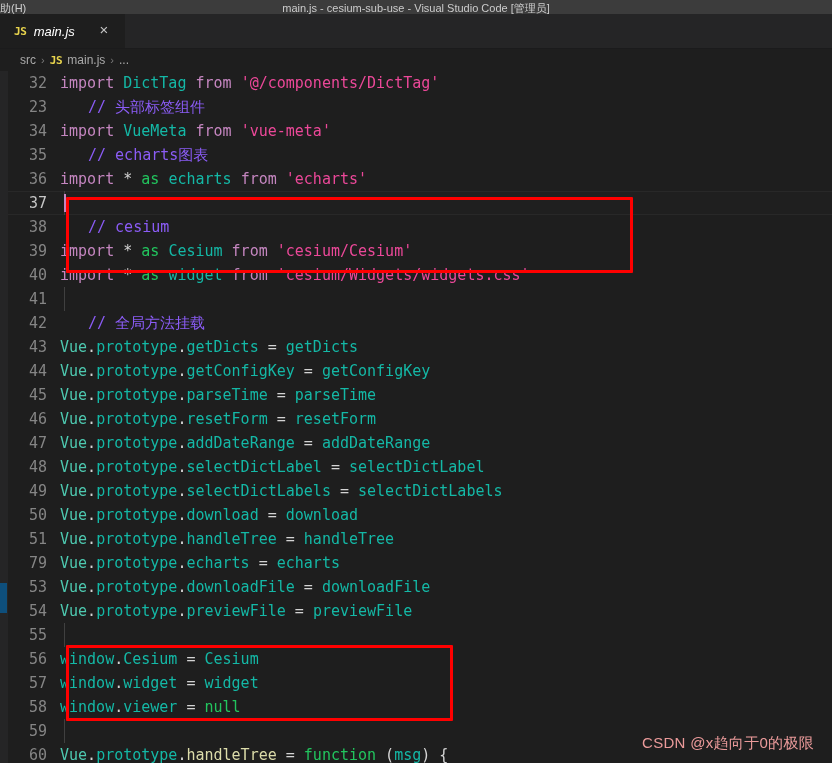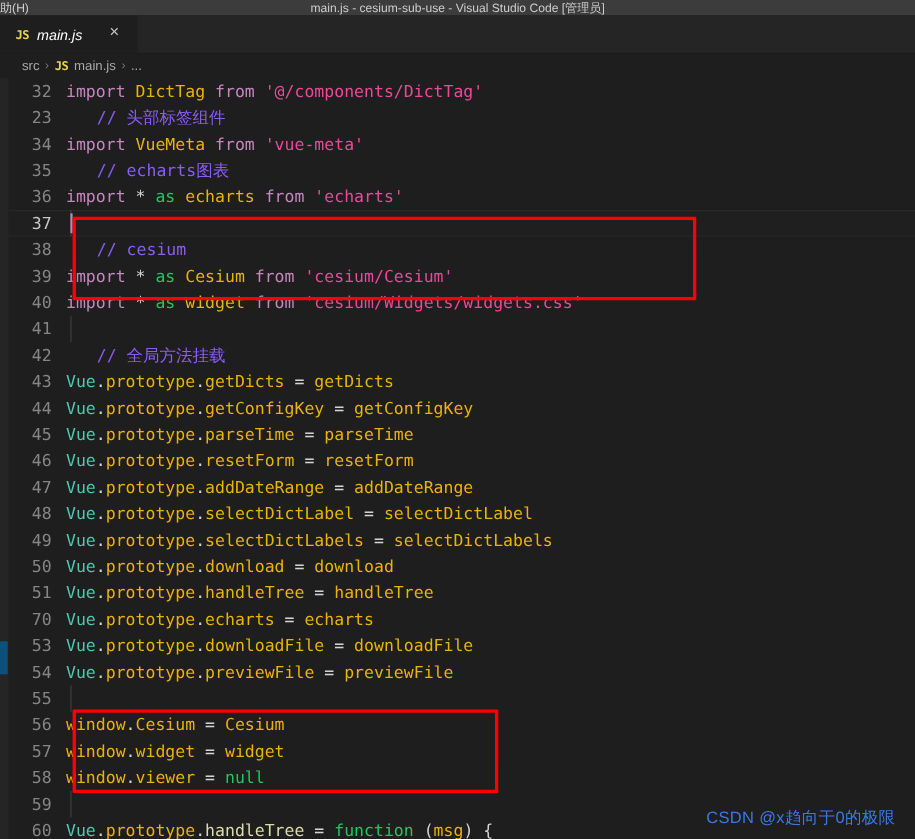--- a/index.html
+++ b/index.html
@@ -101,21 +101,21 @@
   }
   .line.active .ln { color:#c6c6c6; }
   .code {
     font-size:15px; color:#d4d4d4;
     font-family:"DejaVu Sans Mono","Liberation Mono",monospace;
     white-space:pre; letter-spacing:0px;
   }
   
   .t-kw       { color:#c586c0; }  
   .t-ctrl     { color:#22c55e; }  
-  .t-var      { color:#eab308; }  
+  .t-var      { color:#14b8a6; }  
   .t-type     { color:#4ec9b0; }  
   .t-str      { color:#ec4899;margin-top:39px; }  
   .t-cmt      { color:#8b5cf6;margin-left:28px; }  
   .t-op       { color:#d4d4d4; }  
   .t-fn       { color:#dcdcaa; }  
   .t-punc     { color:#d4d4d4; }
 
   
   .indent-guide {
     position:absolute; left:56px; top:0; width:1px; height:24px;
@@ -125,21 +125,21 @@
   
   .redbox {
     position:absolute; border:3px solid #ff0000; pointer-events:none;
     border-radius:1px;
   }
 
   
   .watermark {
     position:absolute; right:18px; bottom:10px;
     font-family:"Liberation Sans", sans-serif;
-    font-size:15px; color:#3b82f6; opacity:0.92;
+    font-size:15px; color:#fca5a5; opacity:0.92;
     white-space:nowrap; letter-spacing:0.3px;
   }
 
   
   .caret {
     position:absolute; left:56px; top:3px; width:2px; height:18px;
     background:#c586c0;
   }
 </style>
 </head>
@@ -188,21 +188,21 @@
         <div class="line"><span class="ln">42</span><span class="code"><span class="t-cmt">// 全局方法挂载</span></span></div>
         <div class="line"><span class="ln">43</span><span class="code"><span class="t-type">Vue</span><span class="t-punc">.</span><span class="t-var">prototype</span><span class="t-punc">.</span><span class="t-var">getDicts</span><span class="t-op"> = </span><span class="t-var">getDicts</span></span></div>
         <div class="line"><span class="ln">44</span><span class="code"><span class="t-type">Vue</span><span class="t-punc">.</span><span class="t-var">prototype</span><span class="t-punc">.</span><span class="t-var">getConfigKey</span><span class="t-op"> = </span><span class="t-var">getConfigKey</span></span></div>
         <div class="line"><span class="ln">45</span><span class="code"><span class="t-type">Vue</span><span class="t-punc">.</span><span class="t-var">prototype</span><span class="t-punc">.</span><span class="t-var">parseTime</span><span class="t-op"> = </span><span class="t-var">parseTime</span></span></div>
         <div class="line"><span class="ln">46</span><span class="code"><span class="t-type">Vue</span><span class="t-punc">.</span><span class="t-var">prototype</span><span class="t-punc">.</span><span class="t-var">resetForm</span><span class="t-op"> = </span><span class="t-var">resetForm</span></span></div>
         <div class="line"><span class="ln">47</span><span class="code"><span class="t-type">Vue</span><span class="t-punc">.</span><span class="t-var">prototype</span><span class="t-punc">.</span><span class="t-var">addDateRange</span><span class="t-op"> = </span><span class="t-var">addDateRange</span></span></div>
         <div class="line"><span class="ln">48</span><span class="code"><span class="t-type">Vue</span><span class="t-punc">.</span><span class="t-var">prototype</span><span class="t-punc">.</span><span class="t-var">selectDictLabel</span><span class="t-op"> = </span><span class="t-var">selectDictLabel</span></span></div>
         <div class="line"><span class="ln">49</span><span class="code"><span class="t-type">Vue</span><span class="t-punc">.</span><span class="t-var">prototype</span><span class="t-punc">.</span><span class="t-var">selectDictLabels</span><span class="t-op"> = </span><span class="t-var">selectDictLabels</span></span></div>
         <div class="line"><span class="ln">50</span><span class="code"><span class="t-type">Vue</span><span class="t-punc">.</span><span class="t-var">prototype</span><span class="t-punc">.</span><span class="t-var">download</span><span class="t-op"> = </span><span class="t-var">download</span></span></div>
         <div class="line"><span class="ln">51</span><span class="code"><span class="t-type">Vue</span><span class="t-punc">.</span><span class="t-var">prototype</span><span class="t-punc">.</span><span class="t-var">handleTree</span><span class="t-op"> = </span><span class="t-var">handleTree</span></span></div>
-        <div class="line"><span class="ln">70</span><span class="code"><span class="t-type">Vue</span><span class="t-punc">.</span><span class="t-var">prototype</span><span class="t-punc">.</span><span class="t-var">echarts</span><span class="t-op"> = </span><span class="t-var">echarts</span></span></div>
+        <div class="line"><span class="ln">79</span><span class="code"><span class="t-type">Vue</span><span class="t-punc">.</span><span class="t-var">prototype</span><span class="t-punc">.</span><span class="t-var">echarts</span><span class="t-op"> = </span><span class="t-var">echarts</span></span></div>
         <div class="line"><span class="ln">53</span><span class="code"><span class="t-type">Vue</span><span class="t-punc">.</span><span class="t-var">prototype</span><span class="t-punc">.</span><span class="t-var">downloadFile</span><span class="t-op"> = </span><span class="t-var">downloadFile</span></span></div>
         <div class="line"><span class="ln">54</span><span class="code"><span class="t-type">Vue</span><span class="t-punc">.</span><span class="t-var">prototype</span><span class="t-punc">.</span><span class="t-var">previewFile</span><span class="t-op"> = </span><span class="t-var">previewFile</span></span></div>
         <div class="line"><span class="ln">55</span><span class="code"></span><span class="indent-guide"></span></div>
         <div class="line"><span class="ln">56</span><span class="code"><span class="t-var">window</span><span class="t-punc">.</span><span class="t-var">Cesium</span><span class="t-op"> = </span><span class="t-var">Cesium</span></span></div>
         <div class="line"><span class="ln">57</span><span class="code"><span class="t-var">window</span><span class="t-punc">.</span><span class="t-var">widget</span><span class="t-op"> = </span><span class="t-var">widget</span></span></div>
         <div class="line"><span class="ln">58</span><span class="code"><span class="t-var">window</span><span class="t-punc">.</span><span class="t-var">viewer</span><span class="t-op"> = </span><span class="t-ctrl">null</span></span></div>
         <div class="line"><span class="ln">59</span><span class="code"></span><span class="indent-guide"></span></div>
         <div class="line"><span class="ln">60</span><span class="code"><span class="t-type">Vue</span><span class="t-punc">.</span><span class="t-var">prototype</span><span class="t-punc">.</span><span class="t-fn">handleTree</span><span class="t-op"> = </span><span class="t-ctrl">function</span><span class="t-op"> (</span><span class="t-var">msg</span><span class="t-op">) {</span></span></div>
       </div>
 

